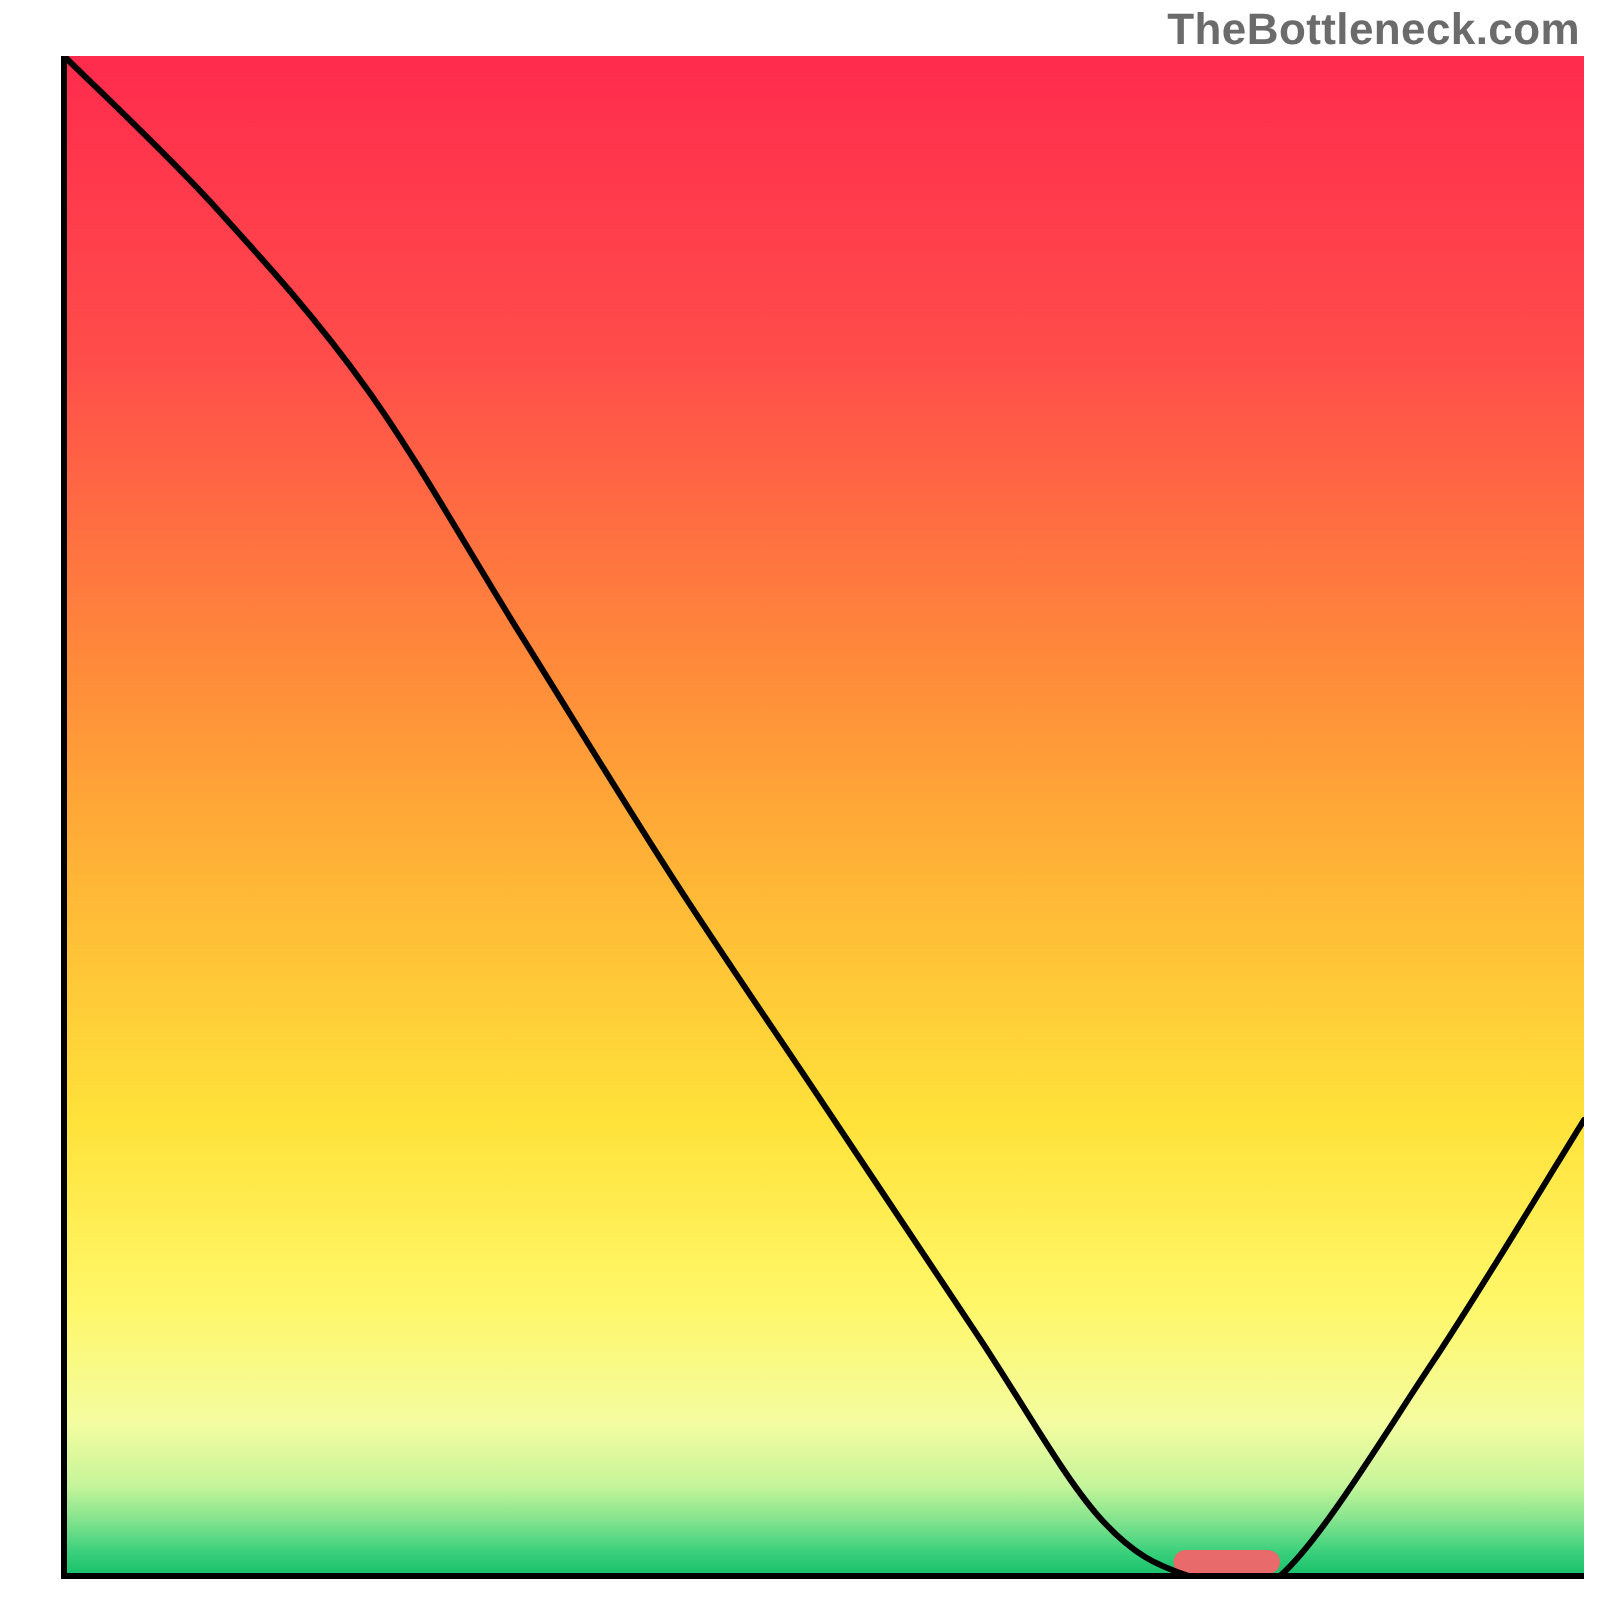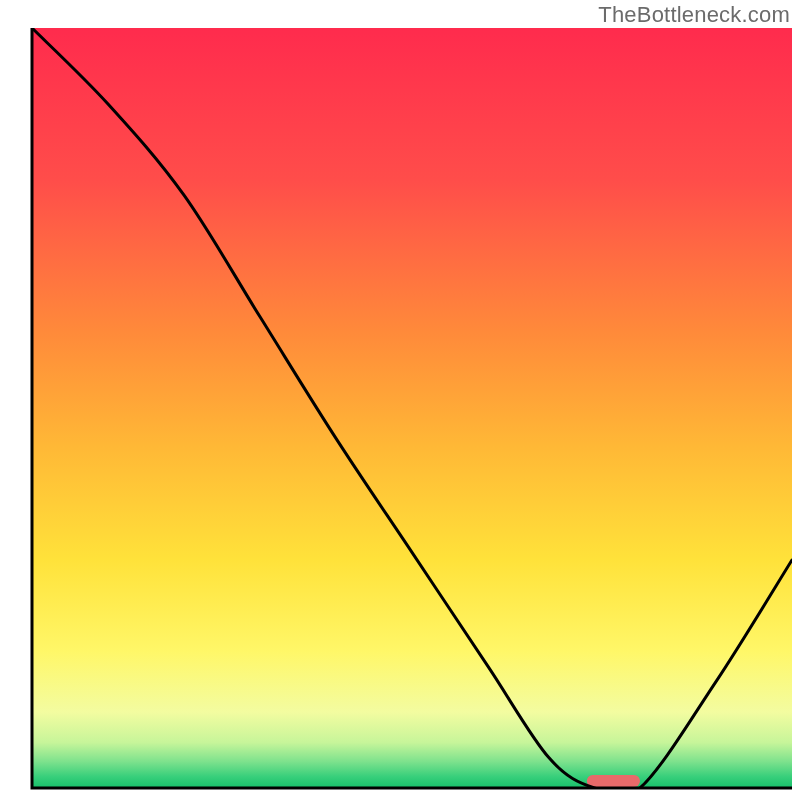--- a/index.html
+++ b/index.html
@@ -13,21 +13,21 @@
   .container {
     position: relative;
     width: 800px;
     height: 800px;
   }
   .watermark {
     position: absolute;
     top: 2px;
     right: 10px;
     font-size: 22px;
-    font-weight: 400;
+    font-weight: 700;
     color: #6b6b6b;
     letter-spacing: 0.2px;
   }
   svg {
     display: block;
   }
 </style>
 </head>
 <body>
 

